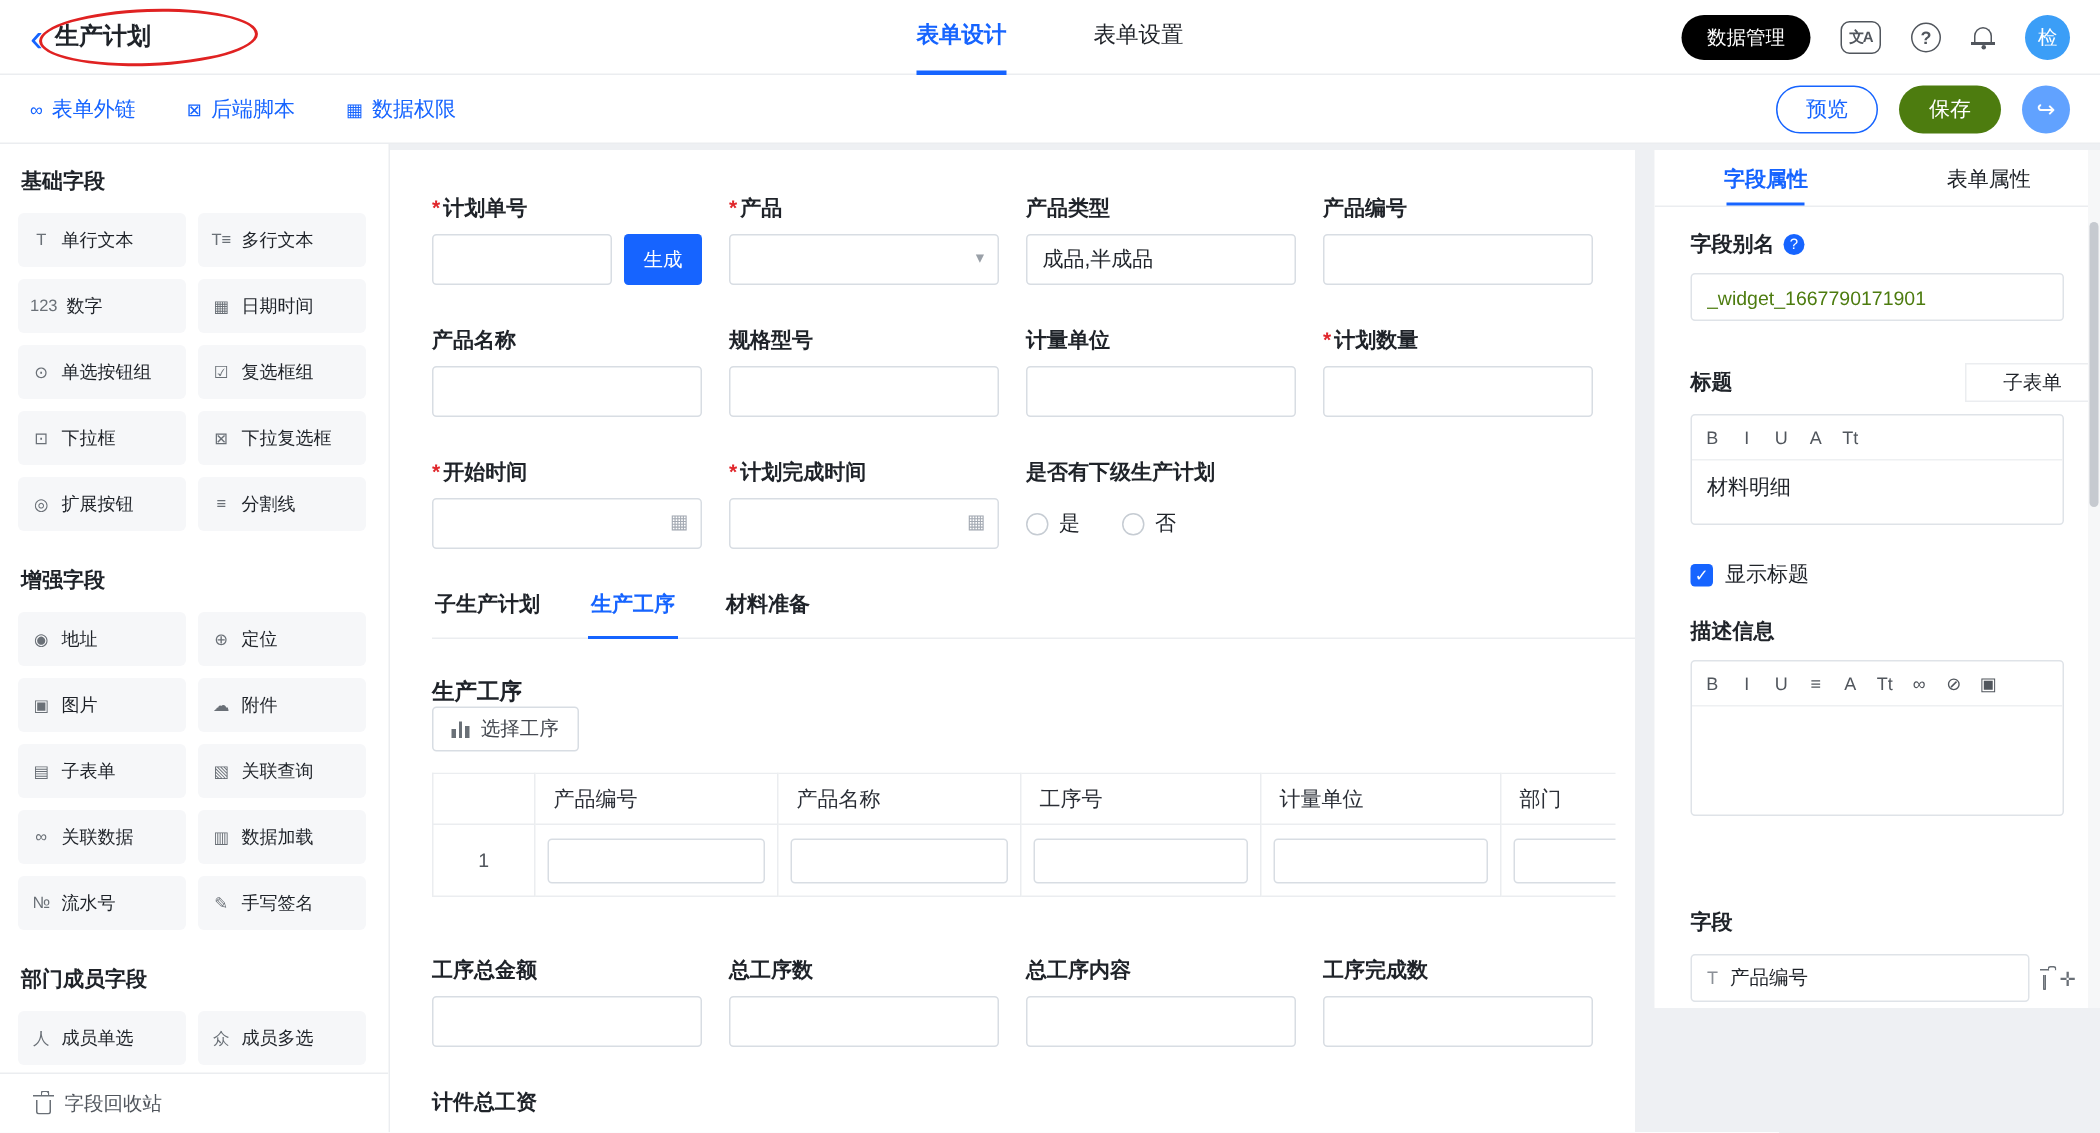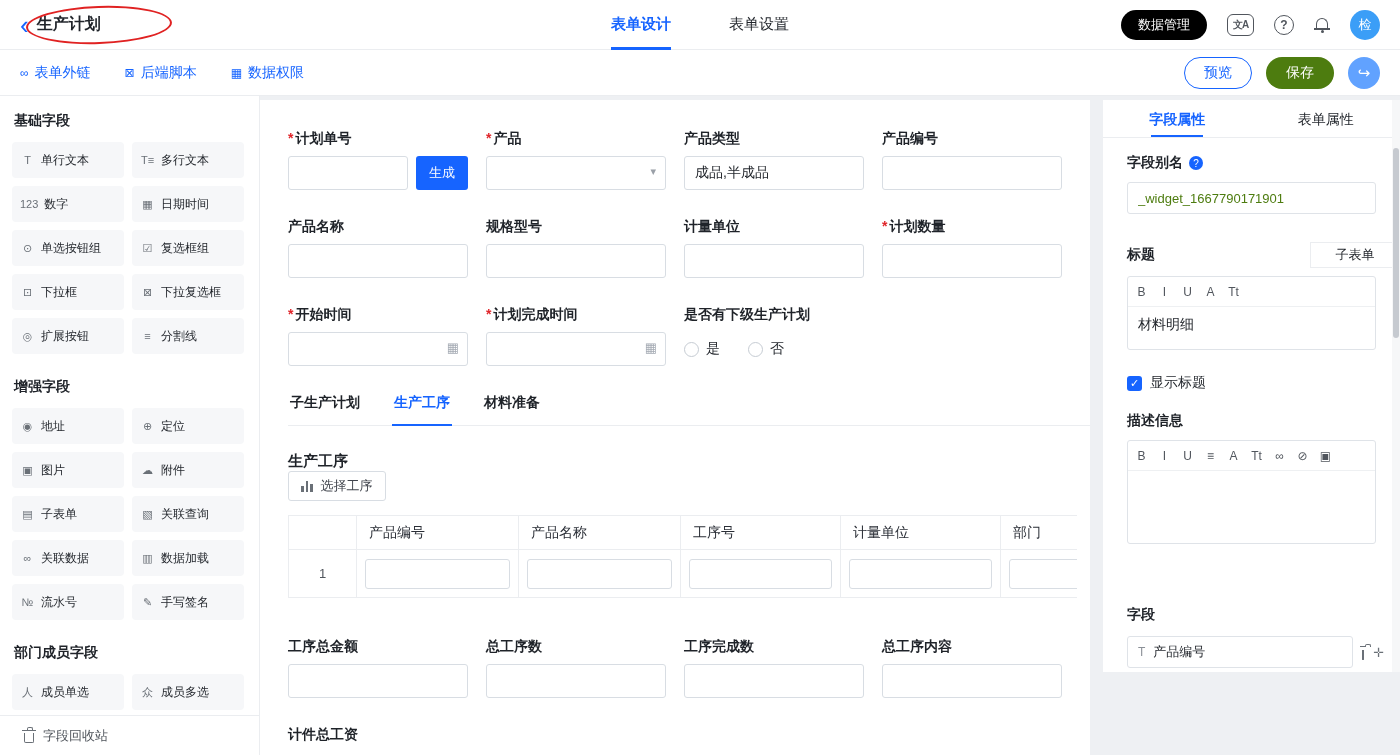--- a/index.html
+++ b/index.html
@@ -404,25 +404,25 @@
       <div class="fgrid bot-grid">
         <div>
           <div class="fld-label"><span>工序总金额</span></div>
           <input class="inp" style="">
         </div>
         <div>
           <div class="fld-label"><span>总工序数</span></div>
           <input class="inp" style="">
         </div>
         <div>
+          <div class="fld-label"><span>总工序内容</span></div>
+          <input class="inp" style="">
+        </div>
+        <div>
           <div class="fld-label"><span>工序完成数</span></div>
-          <input class="inp" style="">
-        </div>
-        <div>
-          <div class="fld-label"><span>总工序内容</span></div>
           <input class="inp" style="">
         </div>
       </div>
 
       <div class="fld-label partial">计件总工资</div>
     </main>
 
     <aside class="panel">
       <div class="ptabs">
         <div class="ptab active">字段属性</div>

